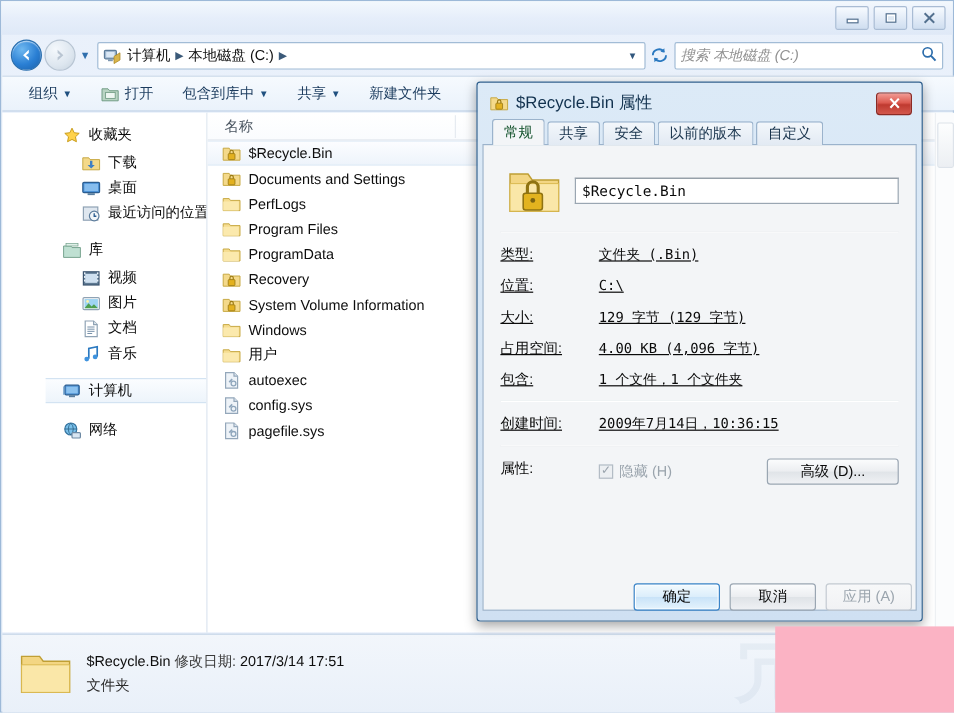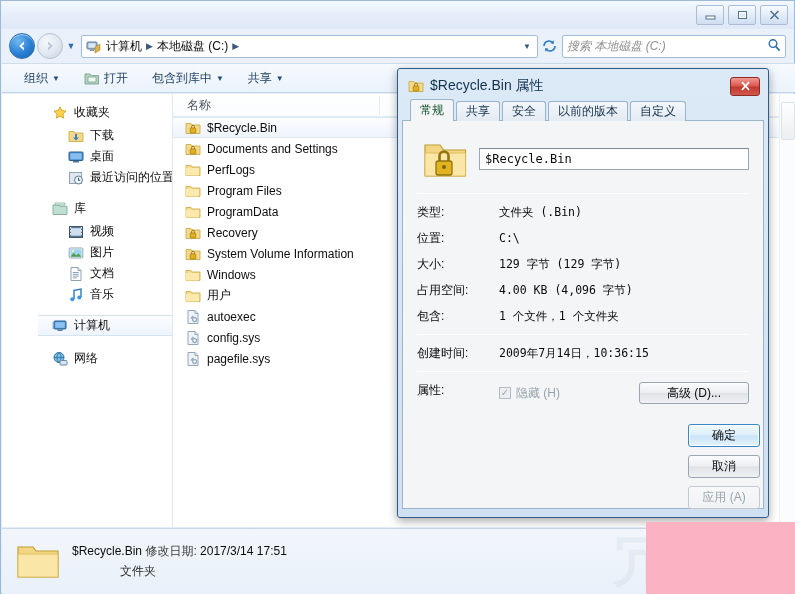--- a/index.html
+++ b/index.html
@@ -155,21 +155,21 @@
   .details {
     position:absolute; left:1px; top:527px; width:793px; height:66px;
     background: linear-gradient(180deg,#f2f6fb 0%, #e9f0f9 100%);
     border-top:1px solid #c9d8e8;
     display:flex; align-items:center; padding-left: 14px; gap: 12px;
   }
   .detfolder { width:44px; height:38px; flex:0 0 auto; }
   .dettext { display:flex; flex-direction:column; gap:3px; }
   .detline1 { font-size:12px; color:#0d0d0d; }
   .detline1 .lbl { color:#3b3b3b; }
-  .detline2 { font-size:12px; color:#2c2c2c;margin-left:48px; }
+  .detline2 { font-size:12px; color:#2c2c2c; }
 
   
   .dialog {
     position:absolute; left:397px; top:68px; width:372px; height:450px;
     background: linear-gradient(180deg,#dceaf7 0%, #cfe0f2 100%);
     border:1px solid #2b5c8a;
     border-radius:3px;
     box-shadow: 0 3px 10px rgba(0,0,0,.35);
     padding: 4px;
   }
@@ -214,21 +214,21 @@
   .namerow { display:flex; align-items:center; gap: 10px; margin-bottom: 10px; }
   .bignameicon { width: 48px; height: 48px; flex:0 0 auto; margin-left: 4px;}
   .nameinput {
     flex:1 1 auto; height: 22px; background:#ffffff;
     border:1px solid #9aa6b2; border-top-color:#7d8994;
     display:flex; align-items:center; padding:0 5px;
     font-family:"DejaVu Sans Mono","Liberation Mono",monospace;
     font-size:12px; color:#0a0a0a;
   }
   .hr { height:1px; background:#d3d9df; border-bottom:1px solid #ffffff; margin: 8px 0 10px 0; }
-  .prop { display:flex; align-items:baseline; margin-bottom: 9px; font-size:12px; color:#0a0a0a;}
+  .prop { display:flex; align-items:baseline; margin-bottom: 9px; font-size:12px; color:#0a0a0a;text-decoration:underline;}
   .prop .k { width: 82px; flex:0 0 auto; }
   .prop .v { font-family:"DejaVu Sans Mono","Liberation Mono",monospace; font-size:11.5px; }
   .attrrow { display:flex; align-items:flex-start; font-size:12px; color:#0a0a0a; }
   .attrrow .k { width:82px; flex:0 0 auto; }
   .attrcol { flex:1 1 auto; }
   .chkline { display:flex; align-items:center; gap:5px; margin-bottom:7px; }
   .chk {
     width:12px; height:12px; flex:0 0 auto;
     border:1px solid #7f8c99; background:#ffffff;
     display:flex; align-items:center; justify-content:center;
@@ -243,21 +243,21 @@
     margin-left:auto;
     min-width: 110px; height: 22px;
     background: linear-gradient(180deg,#fbfcfd 0%, #eceef1 48%, #e0e4e8 52%, #eff1f4 100%);
     border:1px solid #9aa6b2; border-radius:3px;
     display:flex; align-items:center; justify-content:center;
     font-size:12px; color:#0a0a0a;
   }
   .advwrap { display:flex; align-items:center; gap:5px; }
   .dlgbtns {
     position:absolute; right: 2px; bottom: 2px;
-    display:flex; gap: 8px; padding: 6px 6px; flex-direction: column;
+    display:flex; gap: 8px; padding: 6px 6px;
   }
   .dbtn {
     width: 72px; height: 23px; border-radius:3px;
     border:1px solid #9aa6b2;
     background: linear-gradient(180deg,#fbfcfd 0%, #eceef1 48%, #dfe3e7 52%, #eff1f4 100%);
     display:flex; align-items:center; justify-content:center;
     font-size:12px; color:#0a0a0a;
   }
   .dbtn.default {
     border:1px solid #3a84c8;
@@ -369,20 +369,23 @@
         <span>打开</span>
       </div>
       <div class="cmditem">
         <span>包含到库中</span>
         <span class="cmdcaret">▼</span>
       </div>
       <div class="cmditem">
         <span>共享</span>
         <span class="cmdcaret">▼</span>
       </div>
+      <div class="cmditem">
+        <span>新建文件夹</span>
+      </div>
     </div>
 
     <div class="navpane">
 
       <div style="height:8px"></div>
 
       <div class="navitem">
         <svg class="navicon" viewBox="0 0 16 16">
           <path d="M8 1.8 l1.8 3.8 l4.2 .5 l-3.1 2.9 l.8 4.1 L8 11.2 L4.3 13.1 l.8 -4.1 L2 6.1 l4.2 -.5 z" fill="#ffd24a" stroke="#c79a17" stroke-width=".8"></path>
         </svg>

